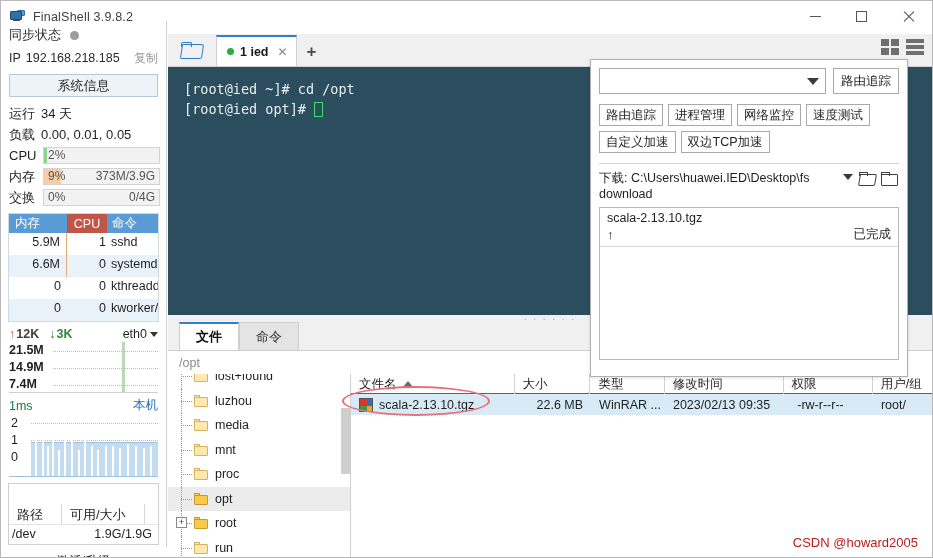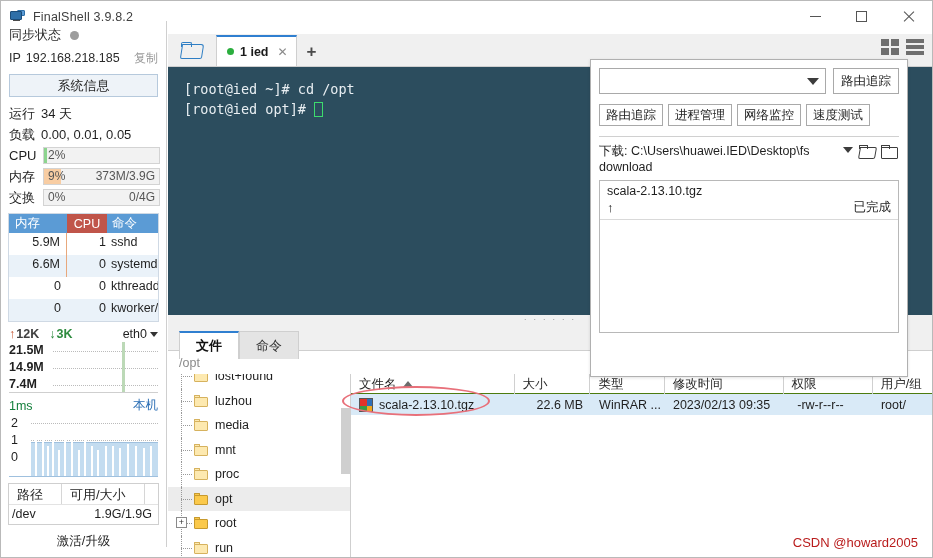--- a/index.html
+++ b/index.html
@@ -194,21 +194,21 @@
   .ping-graph .gridl { position:absolute; left:22px; right:0; height:0; border-top:1px dotted #bbb;}
   .ping-graph .band {
     position:absolute; left:22px; right:0; bottom:0; height:34px;
     background:#c3dcf0; border-top:1px solid #9fc0de;
   }
   .ping-graph .bar { position:absolute; width:2px; background:#ffffff; bottom:0;}
 
   .disk {
     margin: 6px 7px 0 7px; border:1px solid #cfcfcf;
   }
-  .disk-head { display:flex; height:21px; font-size:13px; color:#1f1f1f; border-bottom:1px solid #e3e3e3;}
+  .disk-head { display:flex; height:21px; font-size:13px; color:#1f1f1f; border-bottom:1px solid #e3e3e3;margin-top:20px;}
   .disk-head .d1 { width:52px; padding-left:8px; line-height:21px;}
   .disk-head .d2 { flex:1; padding-left:8px; line-height:21px; border-left:1px solid #d6d6d6;}
   .disk-head .d3 { width:14px; border-left:1px solid #d6d6d6;}
   .disk-row { display:flex; height:19px; font-size:12.5px; color:#1f1f1f;}
   .disk-row .d1 { width:44px; padding-left:3px; line-height:19px;}
   .disk-row .d2 { flex:1; text-align:right; padding-right:6px; line-height:19px;}
 
   .activate {
     text-align:center; margin-top:8px; font-size:12.5px; color:#1f1f1f;
   }
@@ -289,21 +289,21 @@
   .filepanel {
     position:absolute; left:167px; top:321px;
     width:764px; height:237px;
     background:#f0f0f0;
   }
   .ftabs { display:flex; height:28px; padding-left:11px; background:#f0f0f0;}
   .ftab {
     height:28px; padding: 0 16px;
     display:flex;align-items:center; justify-content:center;
     font-size:13px; border:1px solid #cfcfcf; border-bottom:none;
-    background:#e4e4e4; color:#333;margin-top:9px;
+    background:#e4e4e4; color:#333;
   }
   .ftab.active { background:#ffffff; border-top:2px solid #2f7fd0; font-weight:bold; color:#111;}
   .fpath {
     height:24px; background:#ffffff; border-top:1px solid #cfcfcf;
     display:flex; align-items:center; padding-left:11px;
     color:#8a8a8a; font-size:12.5px;
   }
   .fbody { display:flex; height:185px; background:#ffffff; }
   .ftree {
     width:183px; height:185px;
@@ -817,20 +817,24 @@
       </div>
       <div class="fp-btn">路由追踪</div>
     </div>
 
     <div class="fp-btnrow">
       <div class="fp-btn2">路由追踪</div>
       <div class="fp-btn2">进程管理</div>
       <div class="fp-btn2">网络监控</div>
       <div class="fp-btn2">速度测试</div>
     </div>
+    <div class="fp-btnrow" style="padding-top:5px">
+      <div class="fp-btn2">自定义加速</div>
+      <div class="fp-btn2">双边TCP加速</div>
+    </div>
 
     <div class="fp-sep"></div>
 
     <div class="fp-dl">
       <div class="txt"><span>下载:</span> <span>C:\Users\huawei.IED\Desktop\fs download</span></div>
       <i class="dcaret"></i>
       <span class="ico-openfolder"></span>
       <span class="ico-folder"></span>
     </div>
 

